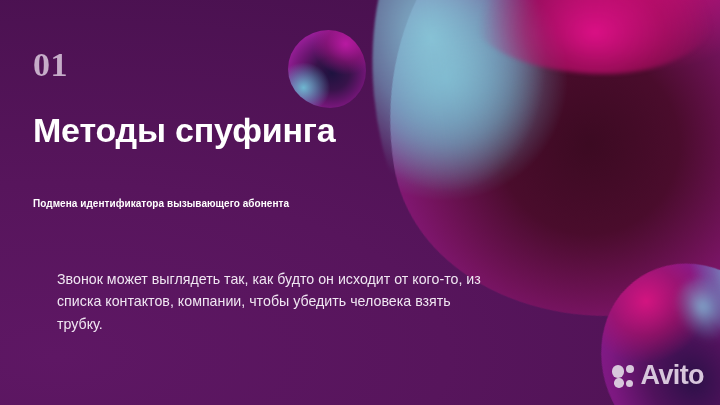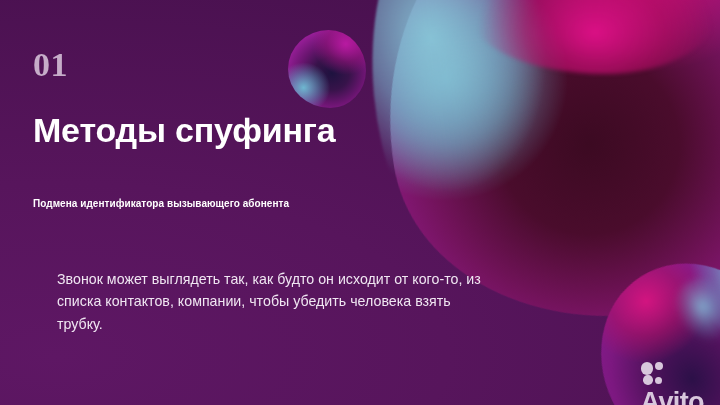--- a/index.html
+++ b/index.html
@@ -137,24 +137,23 @@
     line-height:1.58;
     letter-spacing:.02px;
     margin-left:24px;
   }
 
   
   .logo {
     position:absolute;
     right:16px; bottom:14px;
     display:flex;
-    align-items:flex-start;
+    align-items:center;
     gap:5px;
     height:30px;
-    flex-direction:column;
   }
   .logo-mark {
     position:relative;
     width:24px; height:24px;
     flex:0 0 24px;
   }
   .logo-mark i {
     position:absolute;
     border-radius:50%;
     background:#d8c7dc;

